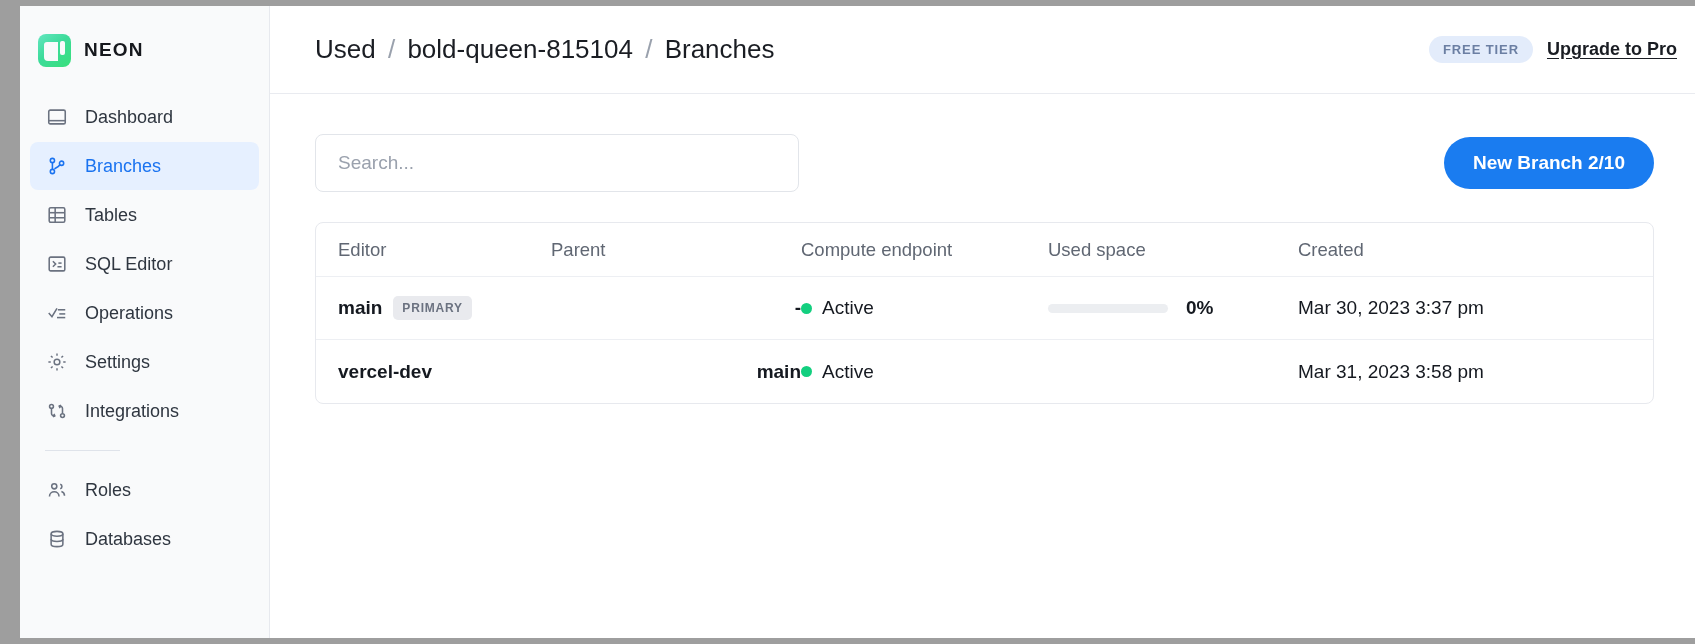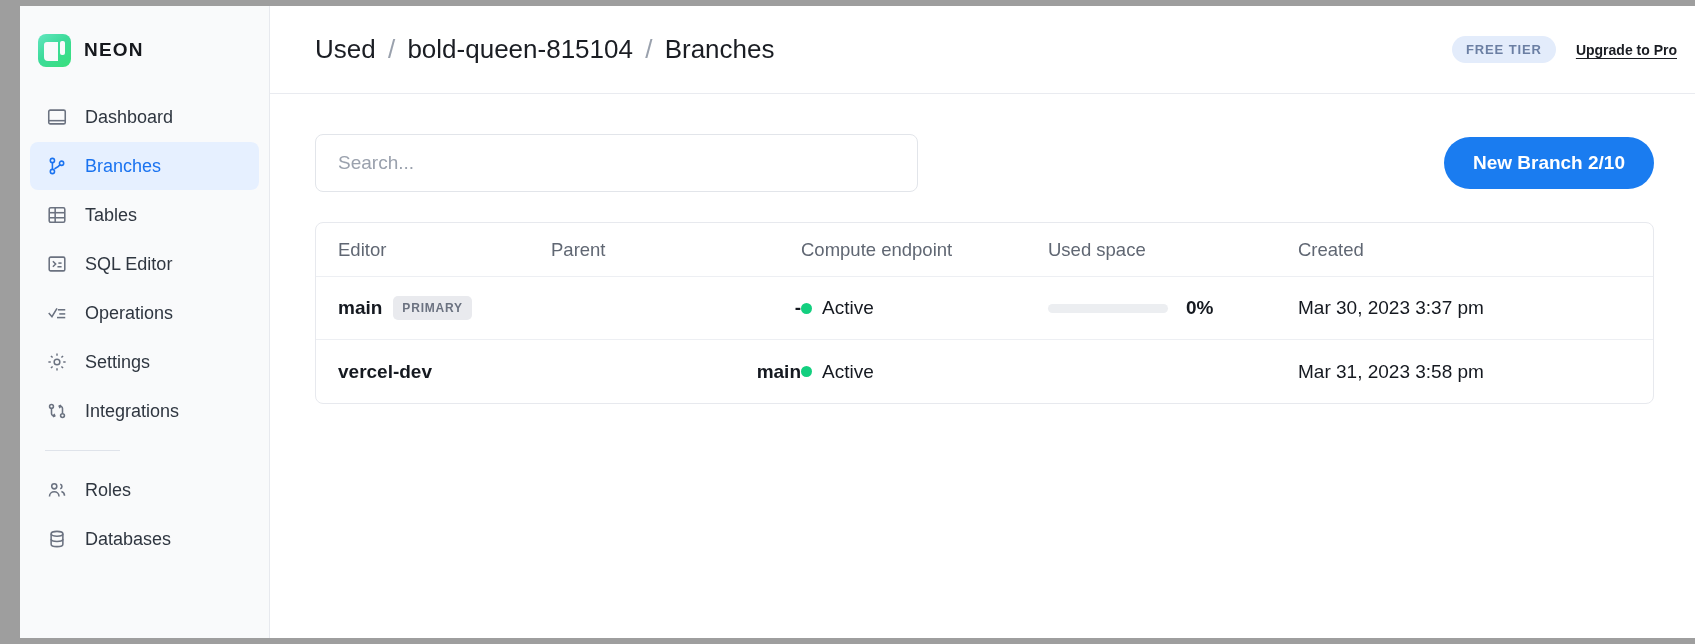--- a/index.html
+++ b/index.html
@@ -141,34 +141,34 @@
     color: #1a1d23;
     white-space: nowrap;
   }
   #breadcrumb .sep { color: #9aa1ad; margin: 0 5px; }
   #breadcrumb .crumb { color: #1a1d23; }
 
   #topbar-right {
     margin-left: auto;
     display: flex;
     align-items: center;
-    gap: 20px;
+    gap: 14px;
   }
   #tier-badge {
     background: #e3ecfb;
     color: #6b7fa3;
     font-size: 13px;
     font-weight: 700;
     letter-spacing: 0.9px;
     padding: 6px 14px 6px 14px;
     border-radius: 14px;
     white-space: nowrap;
   }
   #upgrade-link {
-    font-size: 14px;
+    font-size: 18px;
     font-weight: 700;
     color: #1a1d23;
     text-decoration: underline;
     text-underline-offset: 3px;
     white-space: nowrap;
     cursor: pointer;
   }
 
   #content {
     flex: 1;
@@ -177,21 +177,21 @@
     overflow: hidden;
   }
 
   #toolbar {
     display: flex;
     align-items: center;
     margin-bottom: 30px;
   }
 
   #search-input {
-    width: 603px;
+    width: 484px;
     height: 58px;
     border: 1px solid #e2e5ea;
     border-radius: 8px;
     padding: 0 22px;
     font-size: 19px;
     color: #1a1d23;
     font-family: "Liberation Sans", sans-serif;
     background: #fff;
     outline: none;
   }

